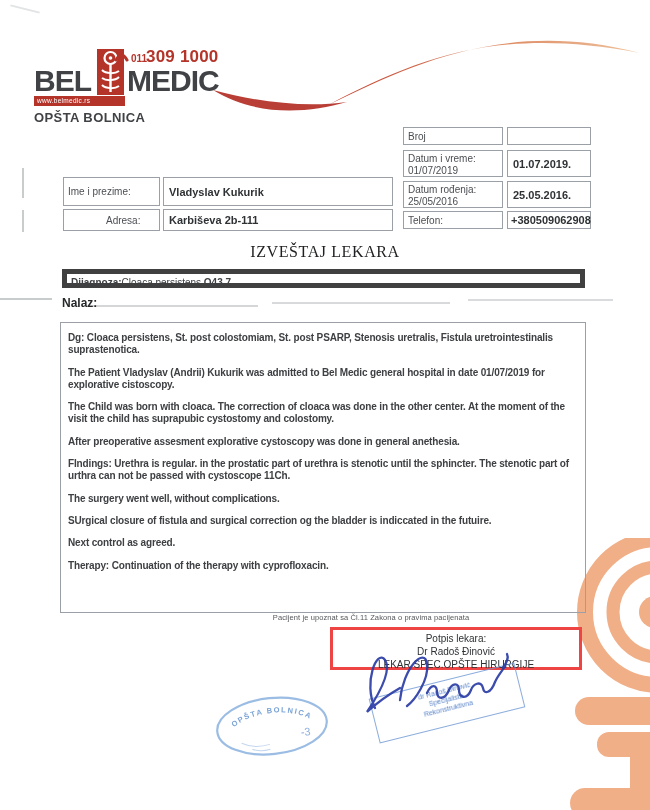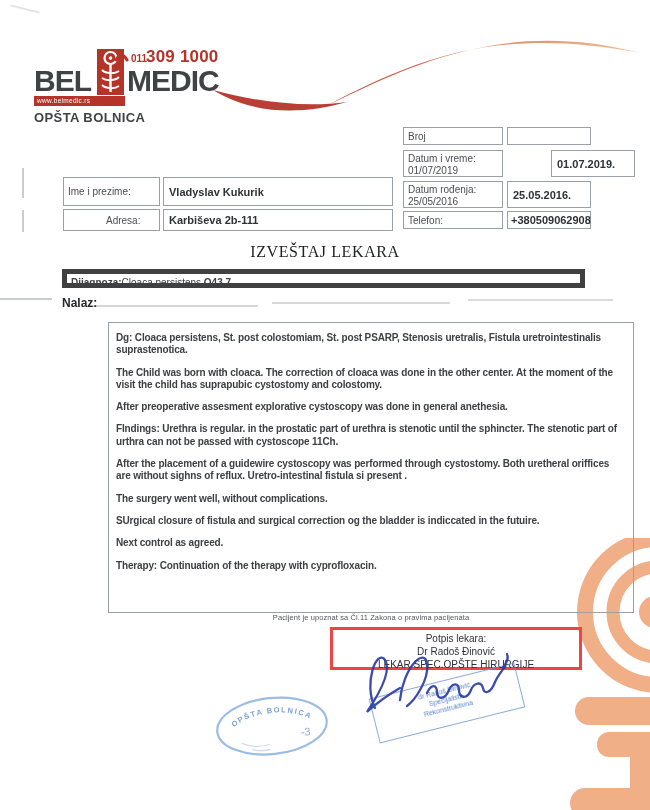--- a/index.html
+++ b/index.html
@@ -86,21 +86,21 @@
     <div class="lbl1">Broj</div>
   </div>
   <div class="fbox z2" style="left:507px;top:127px;width:84px;height:18px;">
     <div class="val"></div>
   </div>
 
   <div class="fbox z2" style="left:403px;top:150px;width:100px;height:27px;">
     <div class="lbl"><span>Datum i vreme:</span><br>
     <span>01/07/2019</span></div>
   </div>
-  <div class="fbox z2" style="left:507px;top:150px;width:84px;height:27px;margin-left:44px;">
+  <div class="fbox z2" style="left:507px;top:150px;width:84px;height:27px;">
     <div class="val">01.07.2019.</div>
   </div>
 
   <div class="fbox z2" style="left:403px;top:181px;width:100px;height:27px;">
     <div class="lbl"><span>Datum rođenja:</span><br>
     <span>25/05/2016</span></div>
   </div>
   <div class="fbox z2" style="left:507px;top:181px;width:84px;height:27px;">
     <div class="val">25.05.2016.</div>
   </div>
@@ -126,26 +126,26 @@
   </div>
 
   <div class="abs z2 rtitle" style="left:0;top:243px;">IZVEŠTAJ LEKARA</div>
 
   <div class="abs z2 dijagbox" style="left:62px;top:269px;width:523px;height:19px;">
     <b>Dijagnoza:</b><span>Cloaca persistens </span><b>Q43.7</b>
   </div>
 
   <div class="abs z2 serif-lbl" style="left:62px;top:296px;">Nalaz:</div>
 
-  <div class="abs z2 content" style="left:60px;top:322px;width:526px;height:291px;margin-left:48px;">
+  <div class="abs z2 content" style="left:60px;top:322px;width:526px;height:291px;">
     <p>Dg: Cloaca persistens, St. post colostomiam, St. post PSARP, Stenosis uretralis, Fistula uretrointestinalis suprastenotica.</p>
+    <p>The Patient Vladyslav (Andrii) Kukurik was admitted to Bel Medic general hospital in date 01/07/2019 for explorative cistoscopy.</p>
     <p>The Child was born with cloaca. The correction of cloaca was done in the other center. At the moment of the visit the child has suprapubic cystostomy and colostomy.</p>
     <p>After preoperative assesment explorative cystoscopy was done in general anethesia.</p>
     <p>FIndings: Urethra is regular. in the prostatic part of urethra is stenotic until the sphincter. The stenotic part of urthra can not be passed with cystoscope 11Ch.</p>
-    <p>After the placement of a guidewire  cystoscopy was performed through cystostomy.  Both uretheral oriffices are without sighns of reflux. Uretro-intestinal fistula si present .</p>
     <p>The surgery went well, without complications.</p>
     <p>SUrgical closure of fistula and surgical correction og the bladder is indiccated in the futuire.</p>
     <p>Next control as agreed.</p>
     <p>Therapy: Continuation of the therapy with cyprofloxacin.</p>
   </div>
 
   <div class="abs z2 footnote" style="left:105px;top:613px;width:532px;text-align:center;">Pacijent je upoznat sa Čl.11 Zakona o pravima pacijenata</div>
 
   <div class="abs z2 potpis" style="left:330px;top:627px;width:252px;height:43px;">
     <div>Potpis lekara:</div>

